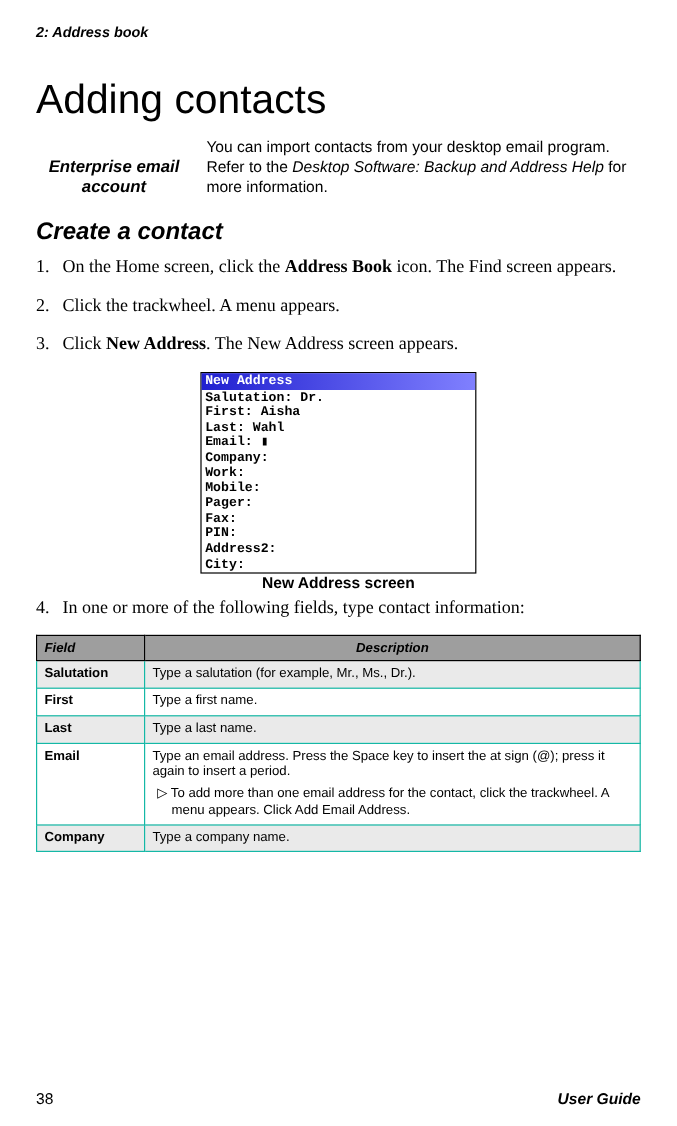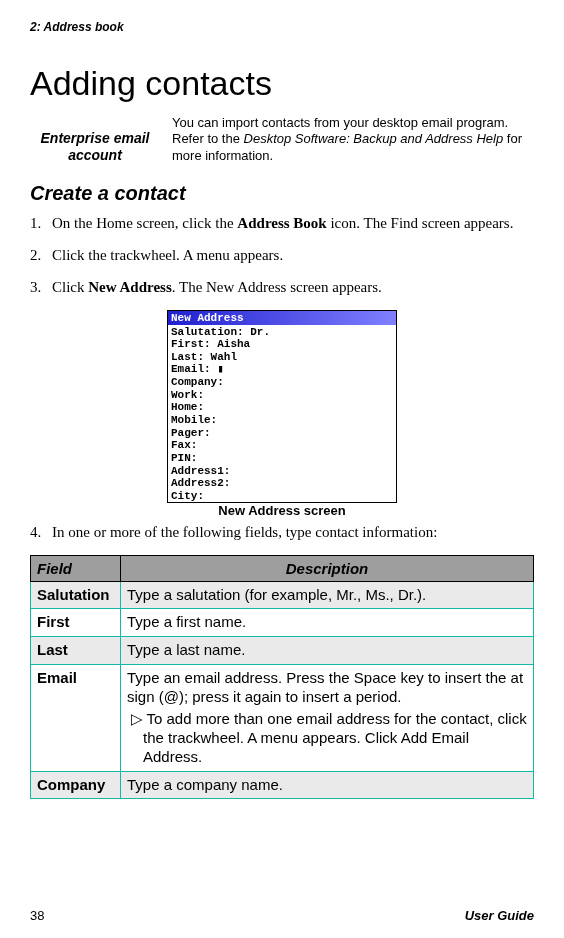--- a/index.html
+++ b/index.html
@@ -109,21 +109,21 @@
     .screenshot-caption {
       font-family: Tahoma, Arial, sans-serif;
       font-size: 13px;
       font-weight: bold;
       margin-top: 0;
     }
     table.field-table {
       width: 100%;
       border-collapse: collapse;
       font-family: Tahoma, Arial, sans-serif;
-      font-size: 15px;
+      font-size: 11px;
       margin-top: 6px;
       padding-left: 24px;
     }
     table.field-table th {
       background: #9e9e9e;
       color: #000;
       font-weight: bold;
       font-style: italic;
       padding: 4px 6px;
       border: 1px solid #000;
@@ -211,26 +211,24 @@
 <div class="screenshot-wrap">
   <div class="screenshot">
     <div class="screenshot-title">New Address</div>
     <div class="screenshot-body">
       <div class="screenshot-line">Salutation: Dr.</div>
       <div class="screenshot-line">First: Aisha</div>
       <div class="screenshot-line">Last: Wahl</div>
       <div class="screenshot-line">Email: ▮</div>
       <div class="screenshot-line">Company:</div>
       <div class="screenshot-line">Work:</div>
-      <div class="screenshot-line">Home:</div>
       <div class="screenshot-line">Mobile:</div>
       <div class="screenshot-line">Pager:</div>
       <div class="screenshot-line">Fax:</div>
       <div class="screenshot-line">PIN:</div>
-      <div class="screenshot-line">Address1:</div>
       <div class="screenshot-line">Address2:</div>
       <div class="screenshot-line">City:</div>
     </div>
   </div>
   <div class="screenshot-caption">New Address screen</div>
 </div>
 
 <div class="step">
   <div class="step-num">4.</div>
   <div class="step-text">

